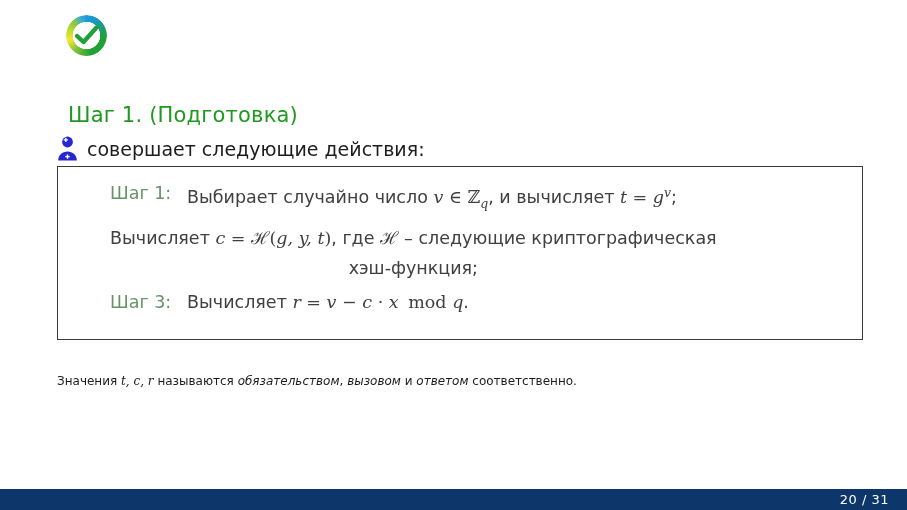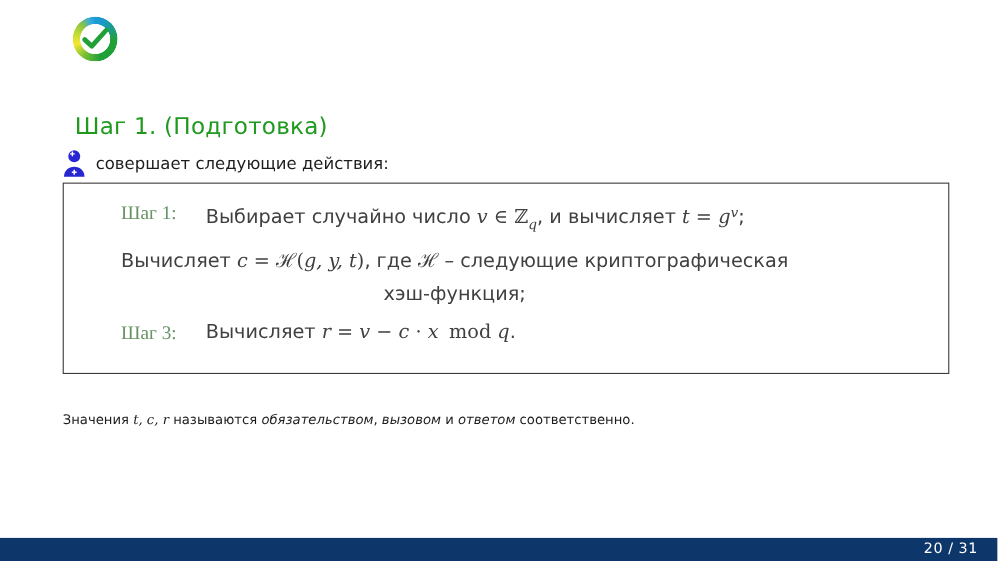--- a/index.html
+++ b/index.html
@@ -22,31 +22,31 @@
   }
   .logo-check { position:absolute; inset:0; }
 
   
   .title {
     position:absolute; left:68px; top:103px; margin:0;
     font-size:21px; font-weight:normal; color:#1f9a1f; letter-spacing:0.2px;
   }
 
   
-  .intro { position:absolute; left:57px; top:136px; display:flex; align-items:center; gap:9px; font-size:15px; }
+  .intro { position:absolute; left:57px; top:136px; display:flex; align-items:center; gap:9px; font-size:19px; }
   .person-icon { width:21px; height:25px; flex:0 0 auto; }
 
   
   .stepbox {
     position:absolute; left:57px; top:166px; width:806px; height:174px;
     border:1.5px solid #3b3b3b; box-sizing:border-box;
     padding:11px 10px 0 52px; font-size:17.5px;
   }
   .step { display:flex; line-height:30px; margin-bottom:4px; }
-  .lbl { width:77px; flex:0 0 auto; color:#679467;font-family:Liberation Serif, serif; }
+  .lbl { width:77px; flex:0 0 auto; color:#679467; }
   .desc { color:#404040; }
   .desc .line2 { display:block;text-align:center; }
 
   
   .m  { font-family:"DejaVu Serif","Liberation Serif",serif; font-style:italic; }
   .mu { font-family:"DejaVu Serif","Liberation Serif",serif; font-style:normal; }
   .sub { font-size:12.5px; vertical-align:-5px; }
   .sup { font-size:12.5px; vertical-align:6px; }
   .rm { font-family:"DejaVu Serif","Liberation Serif",serif; padding-left:4px; }
   .it { font-style:italic; }

